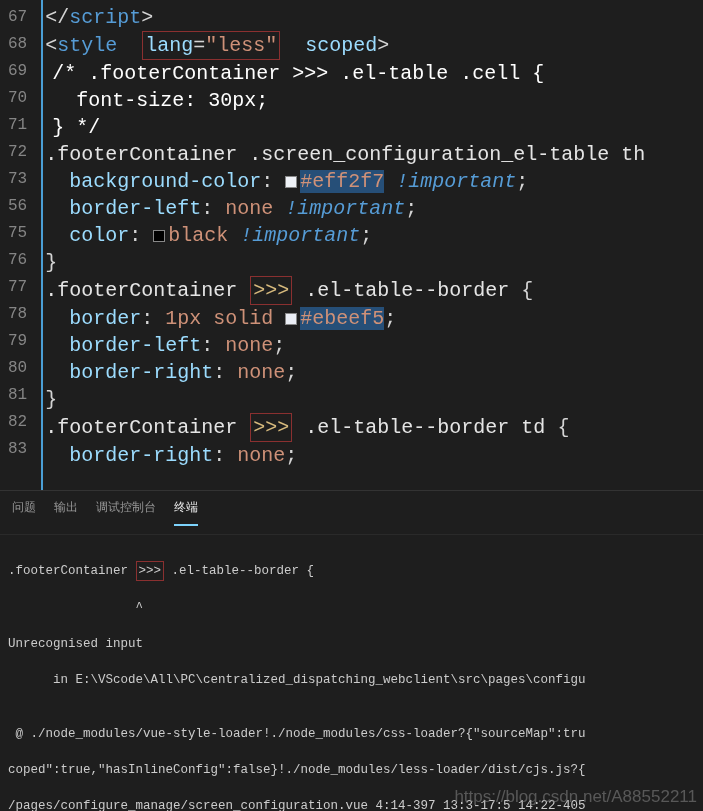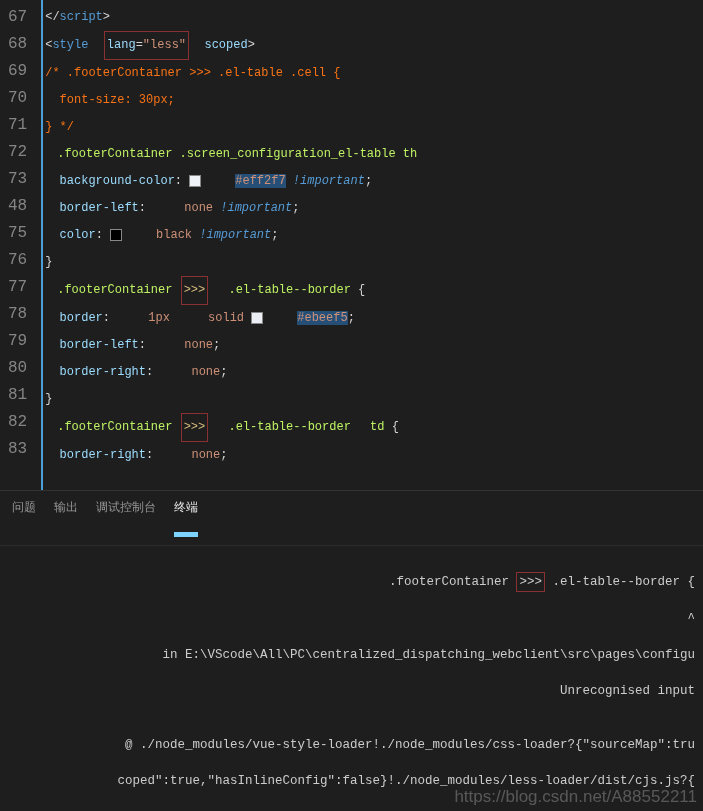--- a/index.html
+++ b/index.html
@@ -23,34 +23,34 @@
   text-align: right;
   padding: 4px 14px 4px 8px;
   user-select: none;
   line-height: 27px;
   font-size: 16px;
 }
 .code {
   flex: 1;
   padding: 4px 0;
   line-height: 27px;
-  font-size: 12px;
+  font-size: 20px;
   position: relative;
   border-left: 2px solid #4b9fd6;
   padding-left: 2px;
 }
 .line { white-space: pre; position: relative; }
 .tag { color: #569cd6; }
 .attr { color: #9cdcfe; }
 .string { color: #ce9178; }
-.comment { color: #f97316; }
-.selector { color: #bef264; margin-left: 12px; }
+.comment { color: #ffffff; margin-left: 7px; }
+.selector { color: #e5e5e5; }
 .operator { color: #d7ba7d; }
 .prop { color: #9cdcfe; }
-.value { color: #ce9178; margin-left: 31px; }
+.value { color: #ce9178; }
 .punct { color: #d4d4d4; }
 .important { color: #569cd6; font-style: italic; }
 .colorbox {
   display: inline-block;
   width: 12px;
   height: 12px;
   border: 1px solid #888;
   vertical-align: middle;
   margin-right: 3px;
 }
@@ -69,21 +69,21 @@
 }
 .tabs {
   display: flex;
   gap: 18px;
   padding: 8px 12px;
   font-size: 12px;
   color: #969696;
   border-bottom: 1px solid #2a2a2a;
 }
 .tab { cursor: pointer; }
-.tab.active { color: #e7e7e7; border-bottom: 5px solid #7dd3fc; padding-bottom: 16px; }
+.tab.active { color: #e7e7e7; border-bottom: 2px solid #7dd3fc; padding-bottom: 8px; }
 .terminal {
   padding: 8px 8px;
   font-size: 12.5px;
   line-height: 18px;
   color: #cccccc;
   white-space: pre;
   overflow: hidden;
 }
 .terminal .err-caret { color: #cccccc; }
 .small-box {
@@ -93,35 +93,35 @@
 }
 .watermark {
   position: absolute;
   right: 6px;
   bottom: 4px;
   color: #888;
   font-size: 17px;
   opacity: .55;
   font-family: sans-serif;
 }
-.panel-wrap { position: relative; height: 100%; text-align: right; }
+.panel-wrap { position: relative; height: 100%; }
 </style>
 </head>
 <body>
 
 <div class="editor">
   <div class="gutter">
     <div>67</div>
     <div>68</div>
     <div>69</div>
     <div>70</div>
     <div>71</div>
     <div>72</div>
     <div>73</div>
-    <div>48</div>
+    <div>56</div>
     <div>75</div>
     <div>76</div>
     <div>77</div>
     <div>78</div>
     <div>79</div>
     <div>80</div>
     <div>81</div>
     <div>82</div>
     <div>83</div>
   </div>
@@ -150,22 +150,22 @@
   <div class="panel-wrap">
     <div class="tabs">
       <span class="tab">问题</span>
       <span class="tab">输出</span>
       <span class="tab">调试控制台</span>
       <span class="tab active">终端</span>
     </div>
     <div class="terminal">
 <div><span>.footerContainer </span><span class="small-box"><span>&gt;&gt;&gt;</span></span><span> .el-table--border {</span></div>
 <div class="err-caret">                 ^</div>
+<div>Unrecognised input</div>
 <div>      in E:\VScode\All\PC\centralized_dispatching_webclient\src\pages\configu</div>
-<div>Unrecognised input</div>
 <div></div>
 <div> @ ./node_modules/vue-style-loader!./node_modules/css-loader?{"sourceMap":tru</div>
 <div>coped":true,"hasInlineConfig":false}!./node_modules/less-loader/dist/cjs.js?{</div>
 <div>/pages/configure_manage/screen_configuration.vue 4:14-397 13:3-17:5 14:22-405</div>
 
 
 
 
     </div>
     <div class="watermark">https://blog.csdn.net/A88552211</div>

